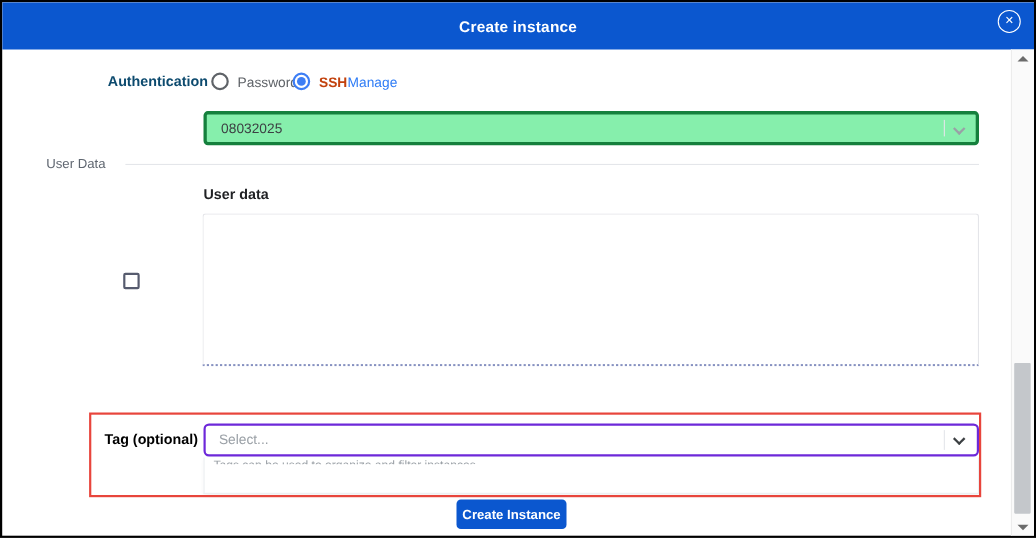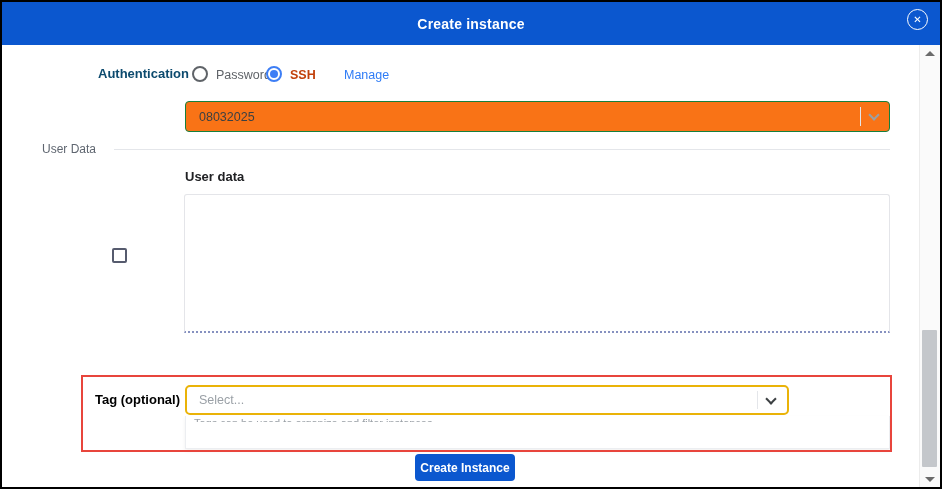--- a/index.html
+++ b/index.html
@@ -38,25 +38,25 @@
   .radio.selected { border-color: #3d7ef5; }
   .radio.selected::after {
     content: ""; position: absolute; left: 2px; top: 2px;
     width: 8px; height: 8px; border-radius: 50%; background: #3d7ef5;
   }
   .radio-pw { left: 190px; top: 64px; }
   .radio-ssh { left: 264px; top: 64px; }
   .radio-label { position: absolute; top: 66px; font-size: 12.5px; color: #5f6368; }
   .radio-label-pw { left: 214px; }
   .radio-label-ssh { left: 288px; color: #c2410c; font-weight: bold; }
-  .manage-link { position: absolute; left: 314px; top: 66px; font-size: 12.5px; color: #2f7cf6; cursor: pointer; margin-left: 28px; }
+  .manage-link { position: absolute; left: 314px; top: 66px; font-size: 12.5px; color: #2f7cf6; cursor: pointer; }
 
   
   .select-box {
-    position: absolute; background: #f97316; border: 1px solid #15803d; border-radius: 4px;
+    position: absolute; background: #86efac; border: 3px solid #15803d; border-radius: 4px;
     display: flex; align-items: center; text-align: center;
   }
   .ssh-key-select { left: 183px; top: 99px; width: 705px; height: 31px; }
   .select-value { font-size: 12.5px; color: #3c4043; padding-left: 13px; }
   .select-divider { position: absolute; right: 28px; top: 5px; bottom: 5px; width: 1px; background: #e4e6ea; }
   .chev {
     position: absolute; width: 8px; height: 8px;
     border-right: 2px solid #9aa0a6; border-bottom: 2px solid #9aa0a6;
     transform: rotate(45deg);
   }
@@ -84,22 +84,22 @@
   
   .highlight-rect {
     position: absolute; left: 79px; top: 373px; width: 811px; height: 77px;
     border: 2px solid #e8453c; pointer-events: none;
   }
   .tag-label {
     position: absolute; left: 58px; top: 390px; width: 120px; text-align: right;
     font-size: 13px; font-weight: bold; color: #000000;
   }
   .tag-select {
-    position: absolute; left: 183px; top: 383px; width: 604px; height: 30px;
-    background: #fff; border: 2px solid #eab308; border-radius: 5px;
+    position: absolute; left: 183px; top: 383px; width: 705px; height: 30px;
+    background: #fff; border: 2px solid #6d28d9; border-radius: 5px;
     display: flex; align-items: center; cursor: pointer;
   }
   .tag-placeholder { font-size: 12.5px; color: #9aa0a6; padding-left: 12px; }
   .tag-divider { position: absolute; right: 29px; top: 4px; bottom: 4px; width: 1px; background: #e4e6ea; }
   .chev-dark { right: 12px; top: 8px; border-color: #3c4043; }
 
   .dropdown-panel {
     position: absolute; left: 183px; top: 414px; width: 705px; height: 33px;
     background: #fff; border: 1px solid #eceef1; border-top: none;
     box-shadow: 0 2px 4px rgba(0,0,0,.06);

